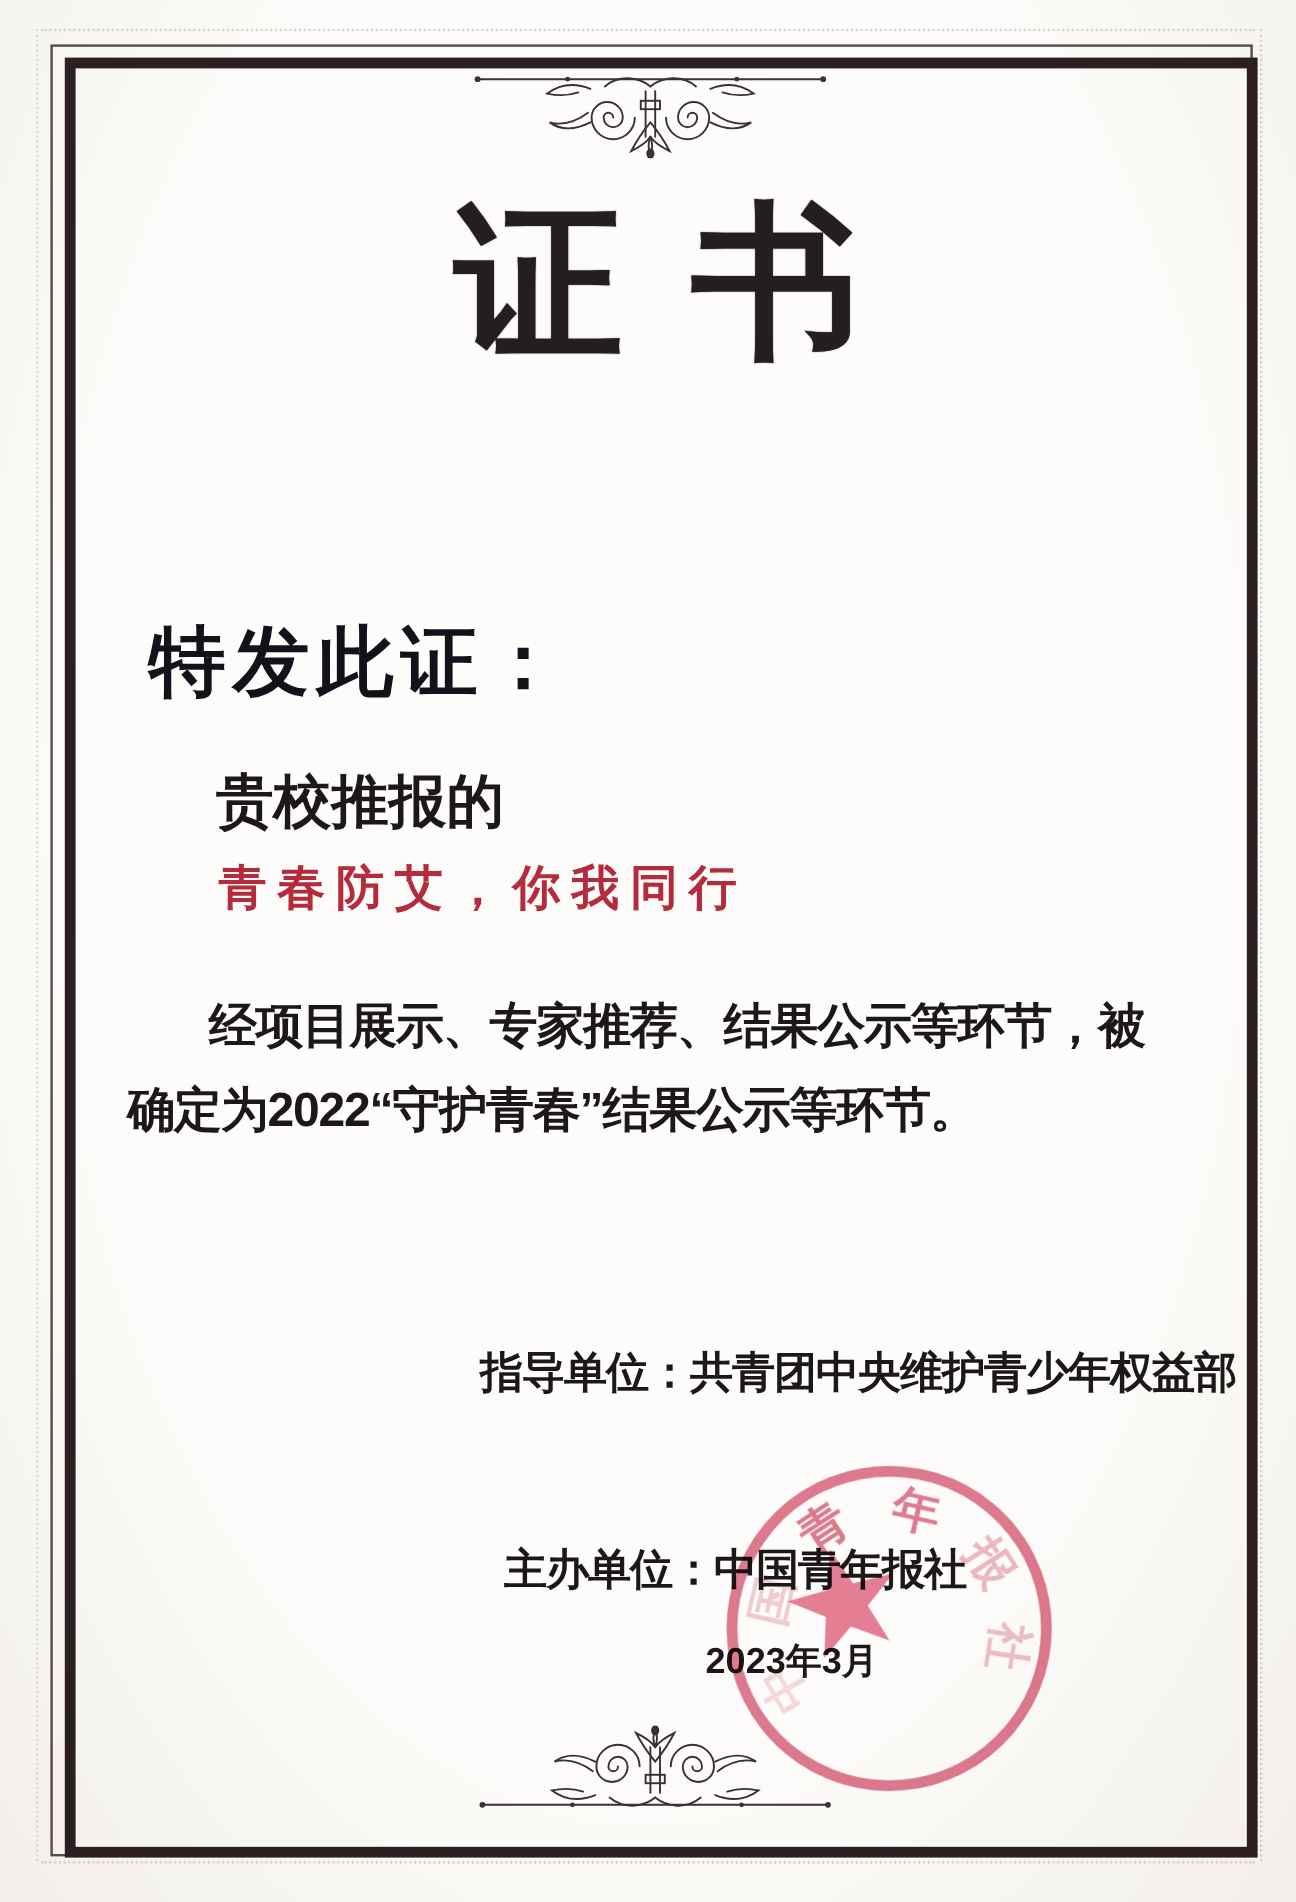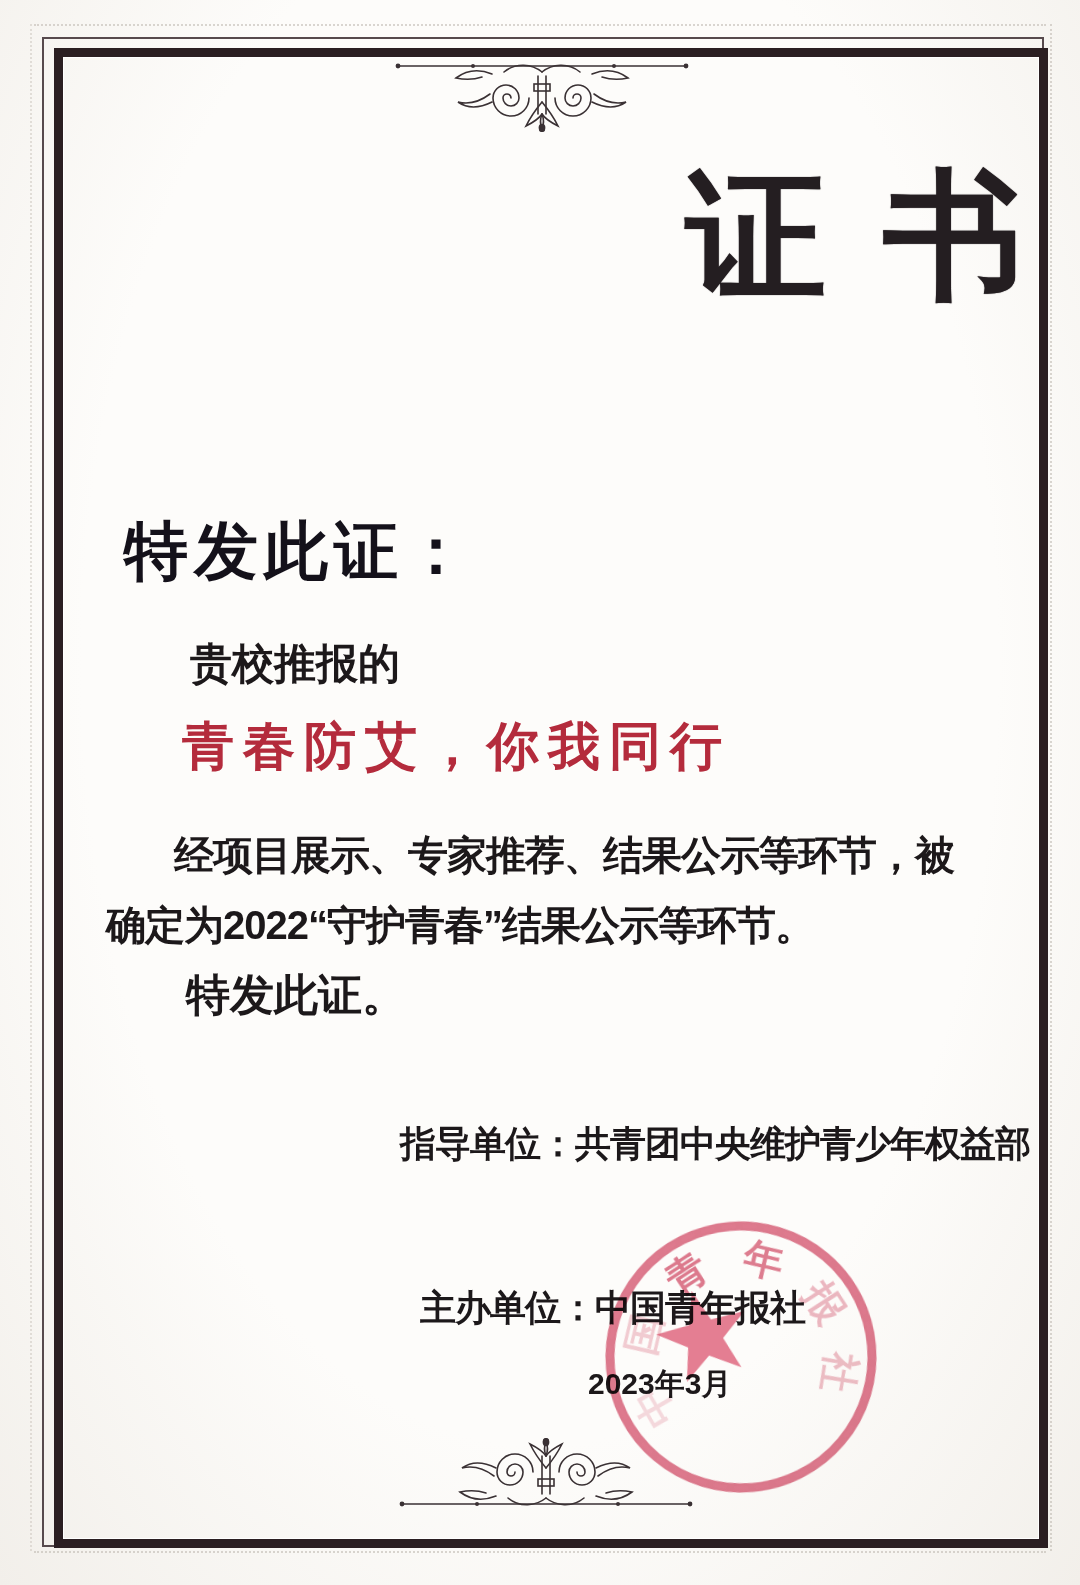--- a/index.html
+++ b/index.html
@@ -22,36 +22,36 @@
   
   .frame-thin{position:absolute; left:42px; top:37px; width:998px; height:1506px;
     border:2px solid #574a4d;}
   .frame-thick{position:absolute; left:54px; top:48px; width:976px; height:1482px;
     border:9px solid var(--border); box-shadow:0 0 0 1px #fff inset;}
   .ornament{position:absolute; width:300px; height:74px;}
   .ornament.top{left:392px; top:58px;}
   .ornament.bottom{left:396px; top:1438px; transform:scaleY(-1);}
   
   .cert-title{
-    position:absolute; left:0; width:1080px; top:162px; text-align:right;
+    position:absolute; left:0; width:1080px; top:162px; text-align:center;
     font-family:"DejaVu Serif","Liberation Serif",serif;
     font-size:140px; font-weight:900; letter-spacing:57px; padding-left:72px;
     box-sizing:border-box; color:#241e21; line-height:1.05;
     text-shadow:0 0 1px #241e21;
   }
   .recipient{
     position:absolute; left:124px; top:508px;
     font-family:"DejaVu Serif","Liberation Serif",serif;
     font-size:64px; font-weight:900; letter-spacing:6px; color:#14111a;
   }
-  .intro{position:absolute; left:190px; top:636px; font-size:42px; font-weight:700;}
+  .intro{position:absolute; left:180px; top:636px; font-size:48px; font-weight:700;}
   .project{
     position:absolute; left:182px; top:712px;
     font-family:Liberation Mono, monospace;
-    font-size:52px; font-weight:900; letter-spacing:9px; color:var(--accent-red);
+    font-size:40px; font-weight:900; letter-spacing:9px; color:var(--accent-red);
   }
   .body-par{position:absolute; left:106px; top:820px; width:850px;
     font-size:40px; font-weight:700; line-height:70px; letter-spacing:-1px;}
   .body-par .indent{padding-left:68px;}
   .closing{position:absolute; left:186px; top:966px; font-size:44px; font-weight:700;}
   .guidance{position:absolute; left:400px; top:1120px; font-size:36px; font-weight:700; letter-spacing:-1px;}
   .host{position:absolute; left:400px; top:1284px; font-size:36px; font-weight:700; letter-spacing:-1px;margin-left:20px;}
   .date{position:absolute; left:588px; top:1364px; font-size:30px; font-weight:700;}
   
   .seal{position:absolute; left:596px; top:1212px; width:290px; height:290px;
@@ -130,21 +130,20 @@
 
   <div class="intro">贵校推报的</div>
 
   <div class="project">青春防艾，你我同行</div>
 
   <div class="body-par">
     <div class="indent">经项目展示、专家推荐、结果公示等环节，被</div>
     <div>确定为2022“守护青春”结果公示等环节。</div>
   </div>
 
-  <div class="closing">特发此证。</div>
 
   <div class="guidance">指导单位：共青团中央维护青少年权益部</div>
 
   <div class="host">主办单位：中国青年报社</div>
 
   <div class="date">2023年3月</div>
 
   <svg class="seal" viewBox="0 0 290 290">
     <circle cx="145" cy="145" r="131" fill="none" stroke="#d24a66" stroke-width="9" opacity="0.8"></circle>
     <circle cx="145" cy="145" r="131" fill="none" stroke="#e0728a" stroke-width="4" stroke-dasharray="14 7" opacity="0.45"></circle>

